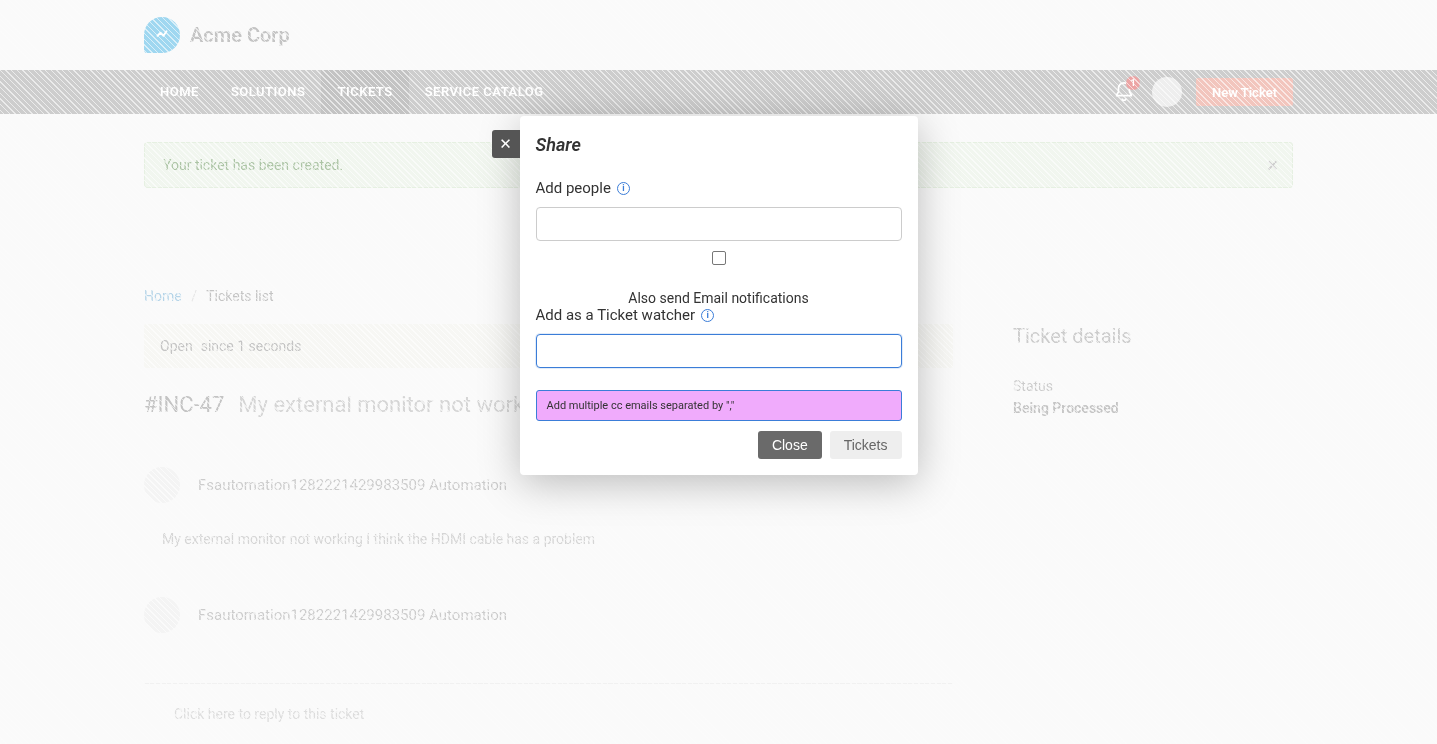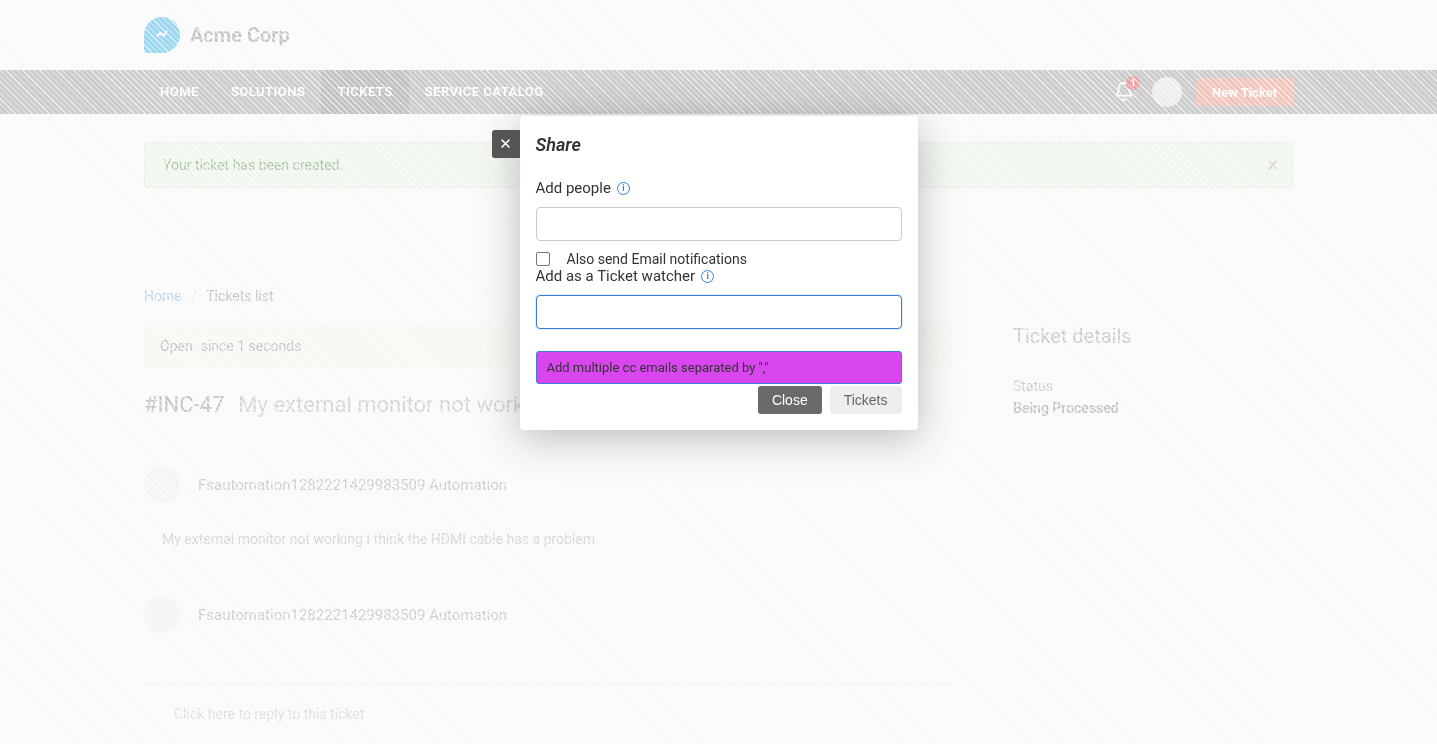--- a/index.html
+++ b/index.html
@@ -218,35 +218,36 @@
       height: 34px;
       border: 1px solid #ccc;
       border-radius: 4px;
       padding: 0 8px;
       font-size: 14px;
       outline: none;
     }
     .text-input.focused,
     .text-input:focus { border-color: #3b7dd8; box-shadow: 0 0 0 1px rgba(59,125,216,0.15);}
     .checkbox-row {
-      display: flex; align-items: center; gap: 17px;
+      display: flex; align-items: center; gap: 25px;
       margin-top: 10px;
+      flex-direction: column;
     }
     .cb-box {
       width: 14px; height: 14px; border: 1.5px solid #777; border-radius: 2px;
       cursor: pointer;
     }
     .checkbox-label { font-size: 14px; color: #333; }
     .tooltip-box {
       margin-top: 22px;
-      background: #d946ef;
+      background: #f0abfc;
       border: 1px solid #3b7dd8;
       border-radius: 3px;
       padding: 8px 10px;
-      font-size: 13px;
+      font-size: 11px;
       color: #333;
       margin-bottom: -6px;
     }
     .modal-footer {
       padding: 2px 16px 16px;
       display: flex; justify-content: flex-end; gap: 8px;
     }
     .btn {
       height: 28px; padding: 0 14px;
       border-radius: 3px;
@@ -362,21 +363,21 @@
         <span>Add people</span>
         <span class="info-icon">i</span>
       </div>
       <input class="text-input" type="text" style="">
       <div class="checkbox-row">
         <div class="cb-box"></div>
         <span class="checkbox-label">Also send Email notifications</span>
       </div>
     </div>
 
-    <div class="field-group" style="margin-bottom:0">
+    <div class="field-group" style="margin-bottom:8px">
       <div class="field-label">
         <span>Add as a Ticket watcher</span>
         <span class="info-icon">i</span>
       </div>
       <input class="text-input focused" type="text" style="">
       <div class="tooltip-box">Add multiple cc emails separated by ","</div>
     </div>
   </div>
   <div class="modal-footer">
     <button class="btn btn-close">Close</button>

